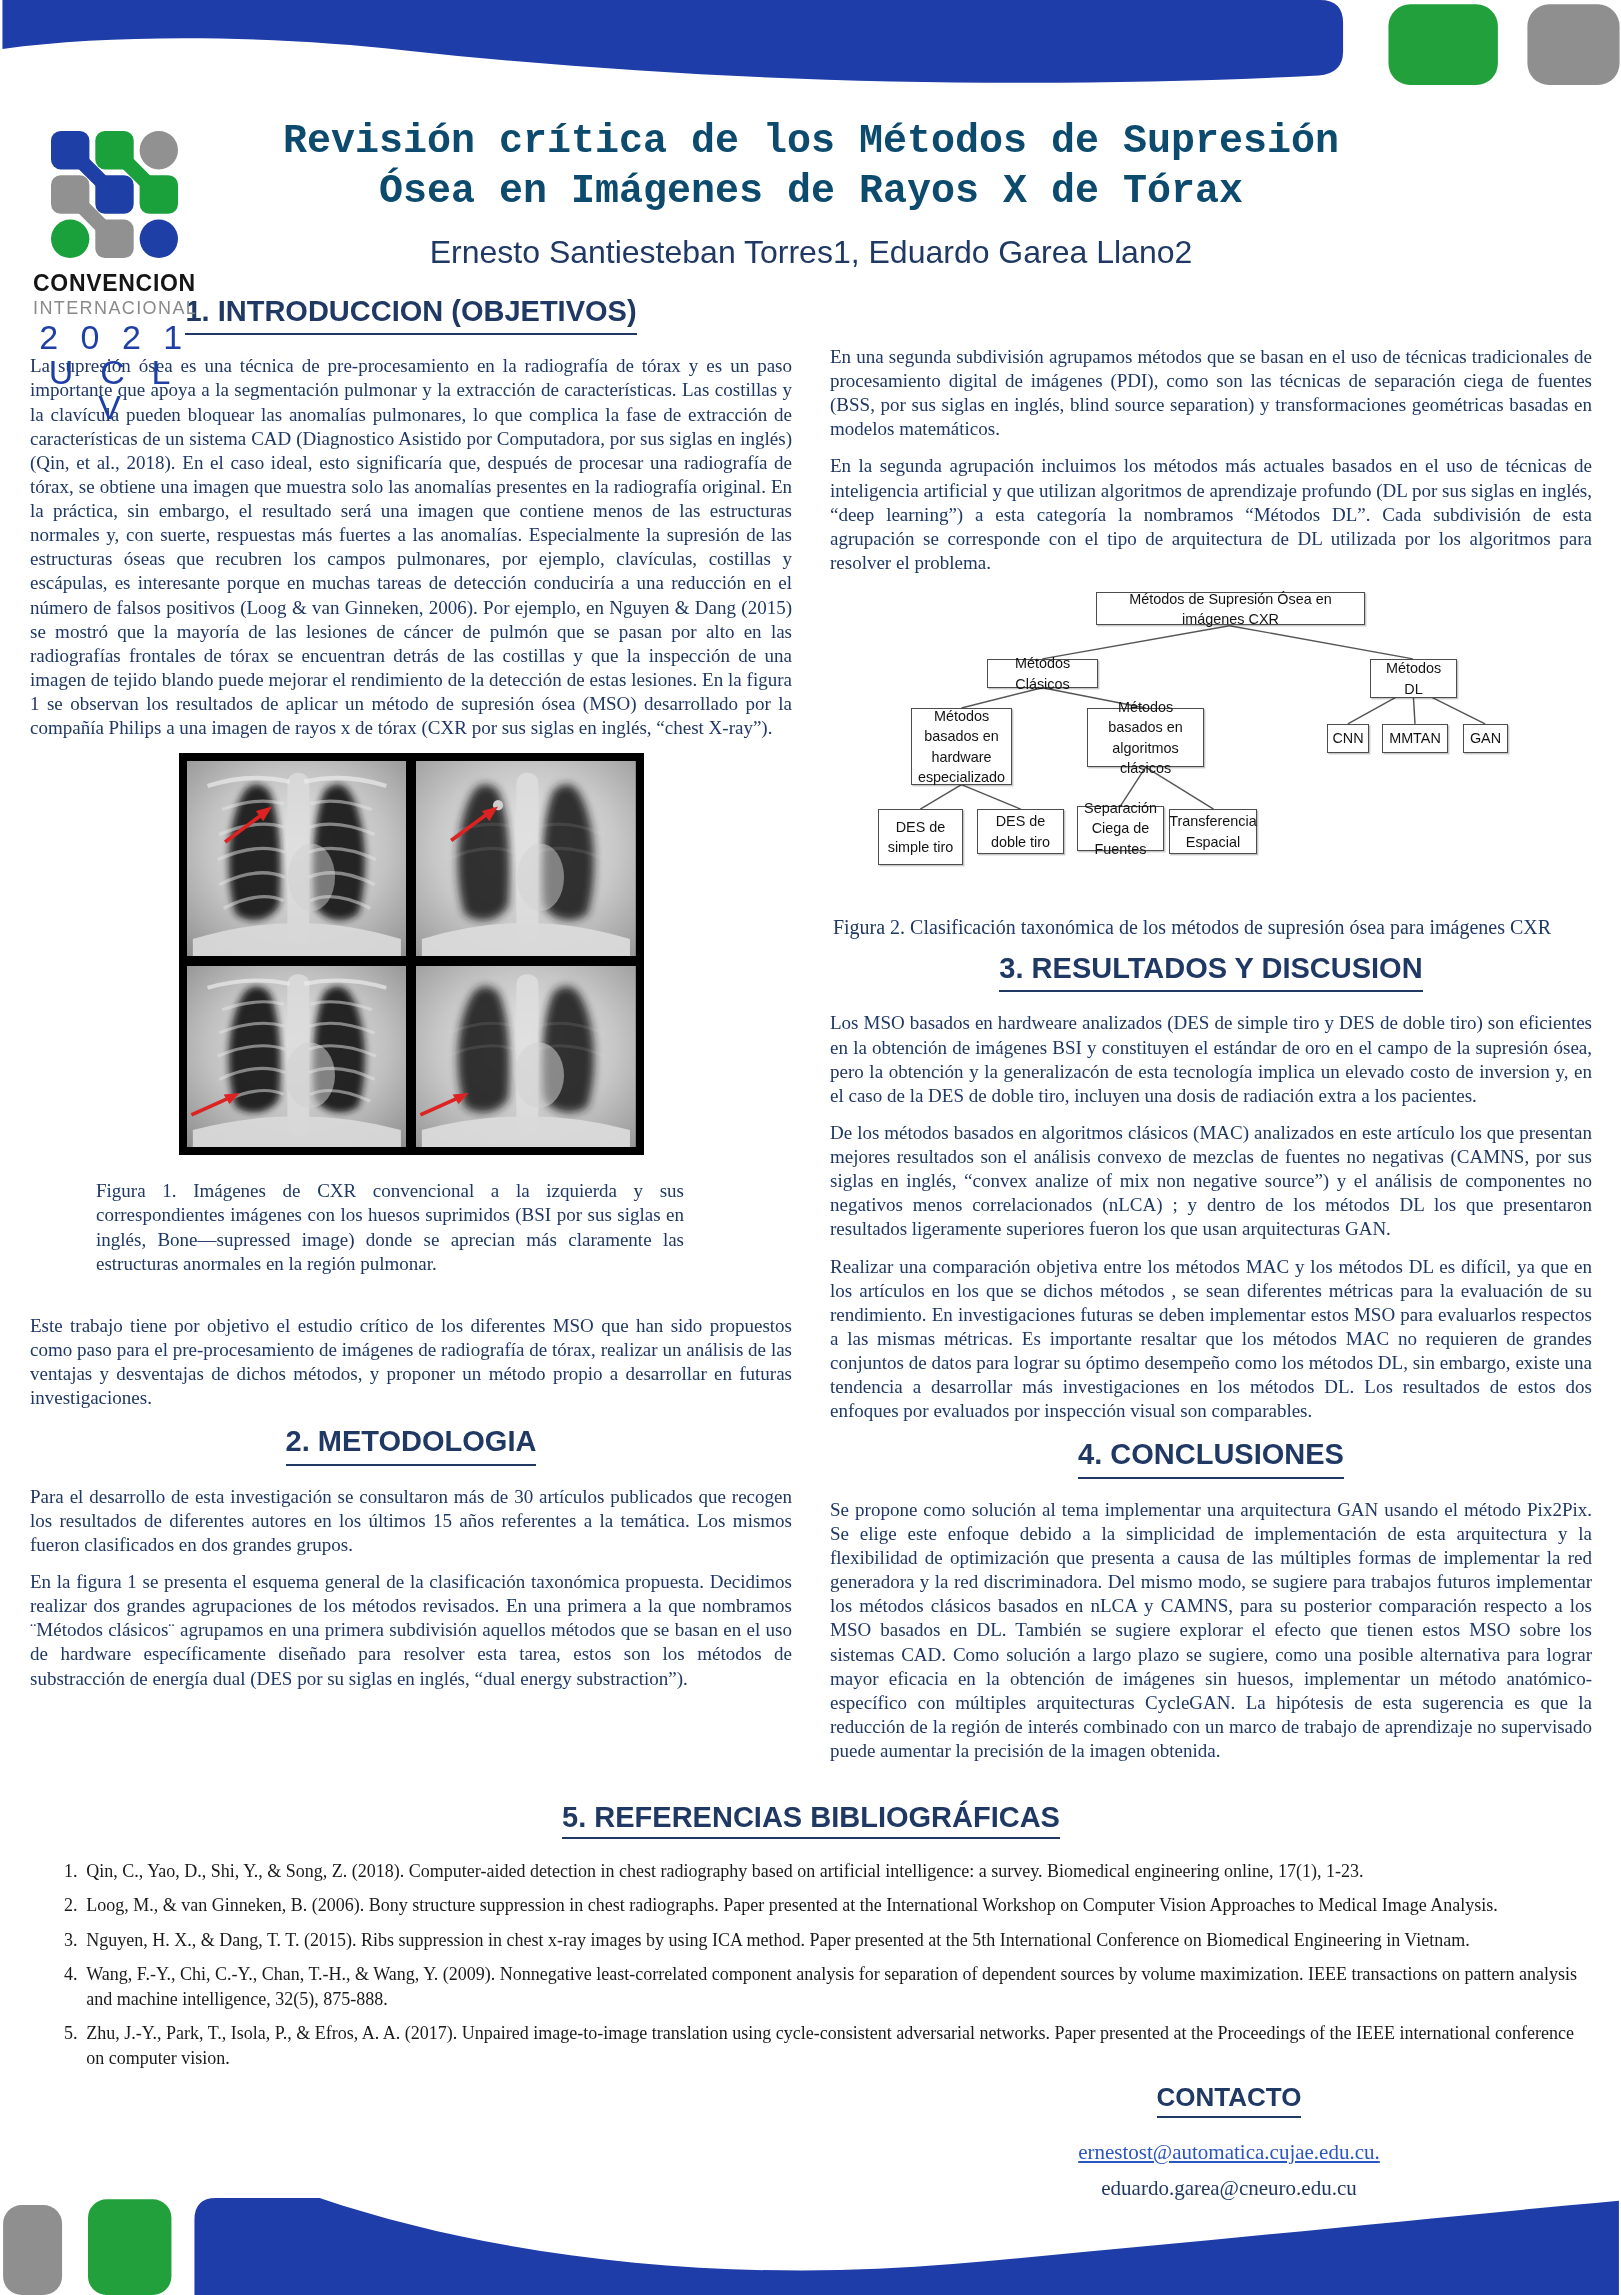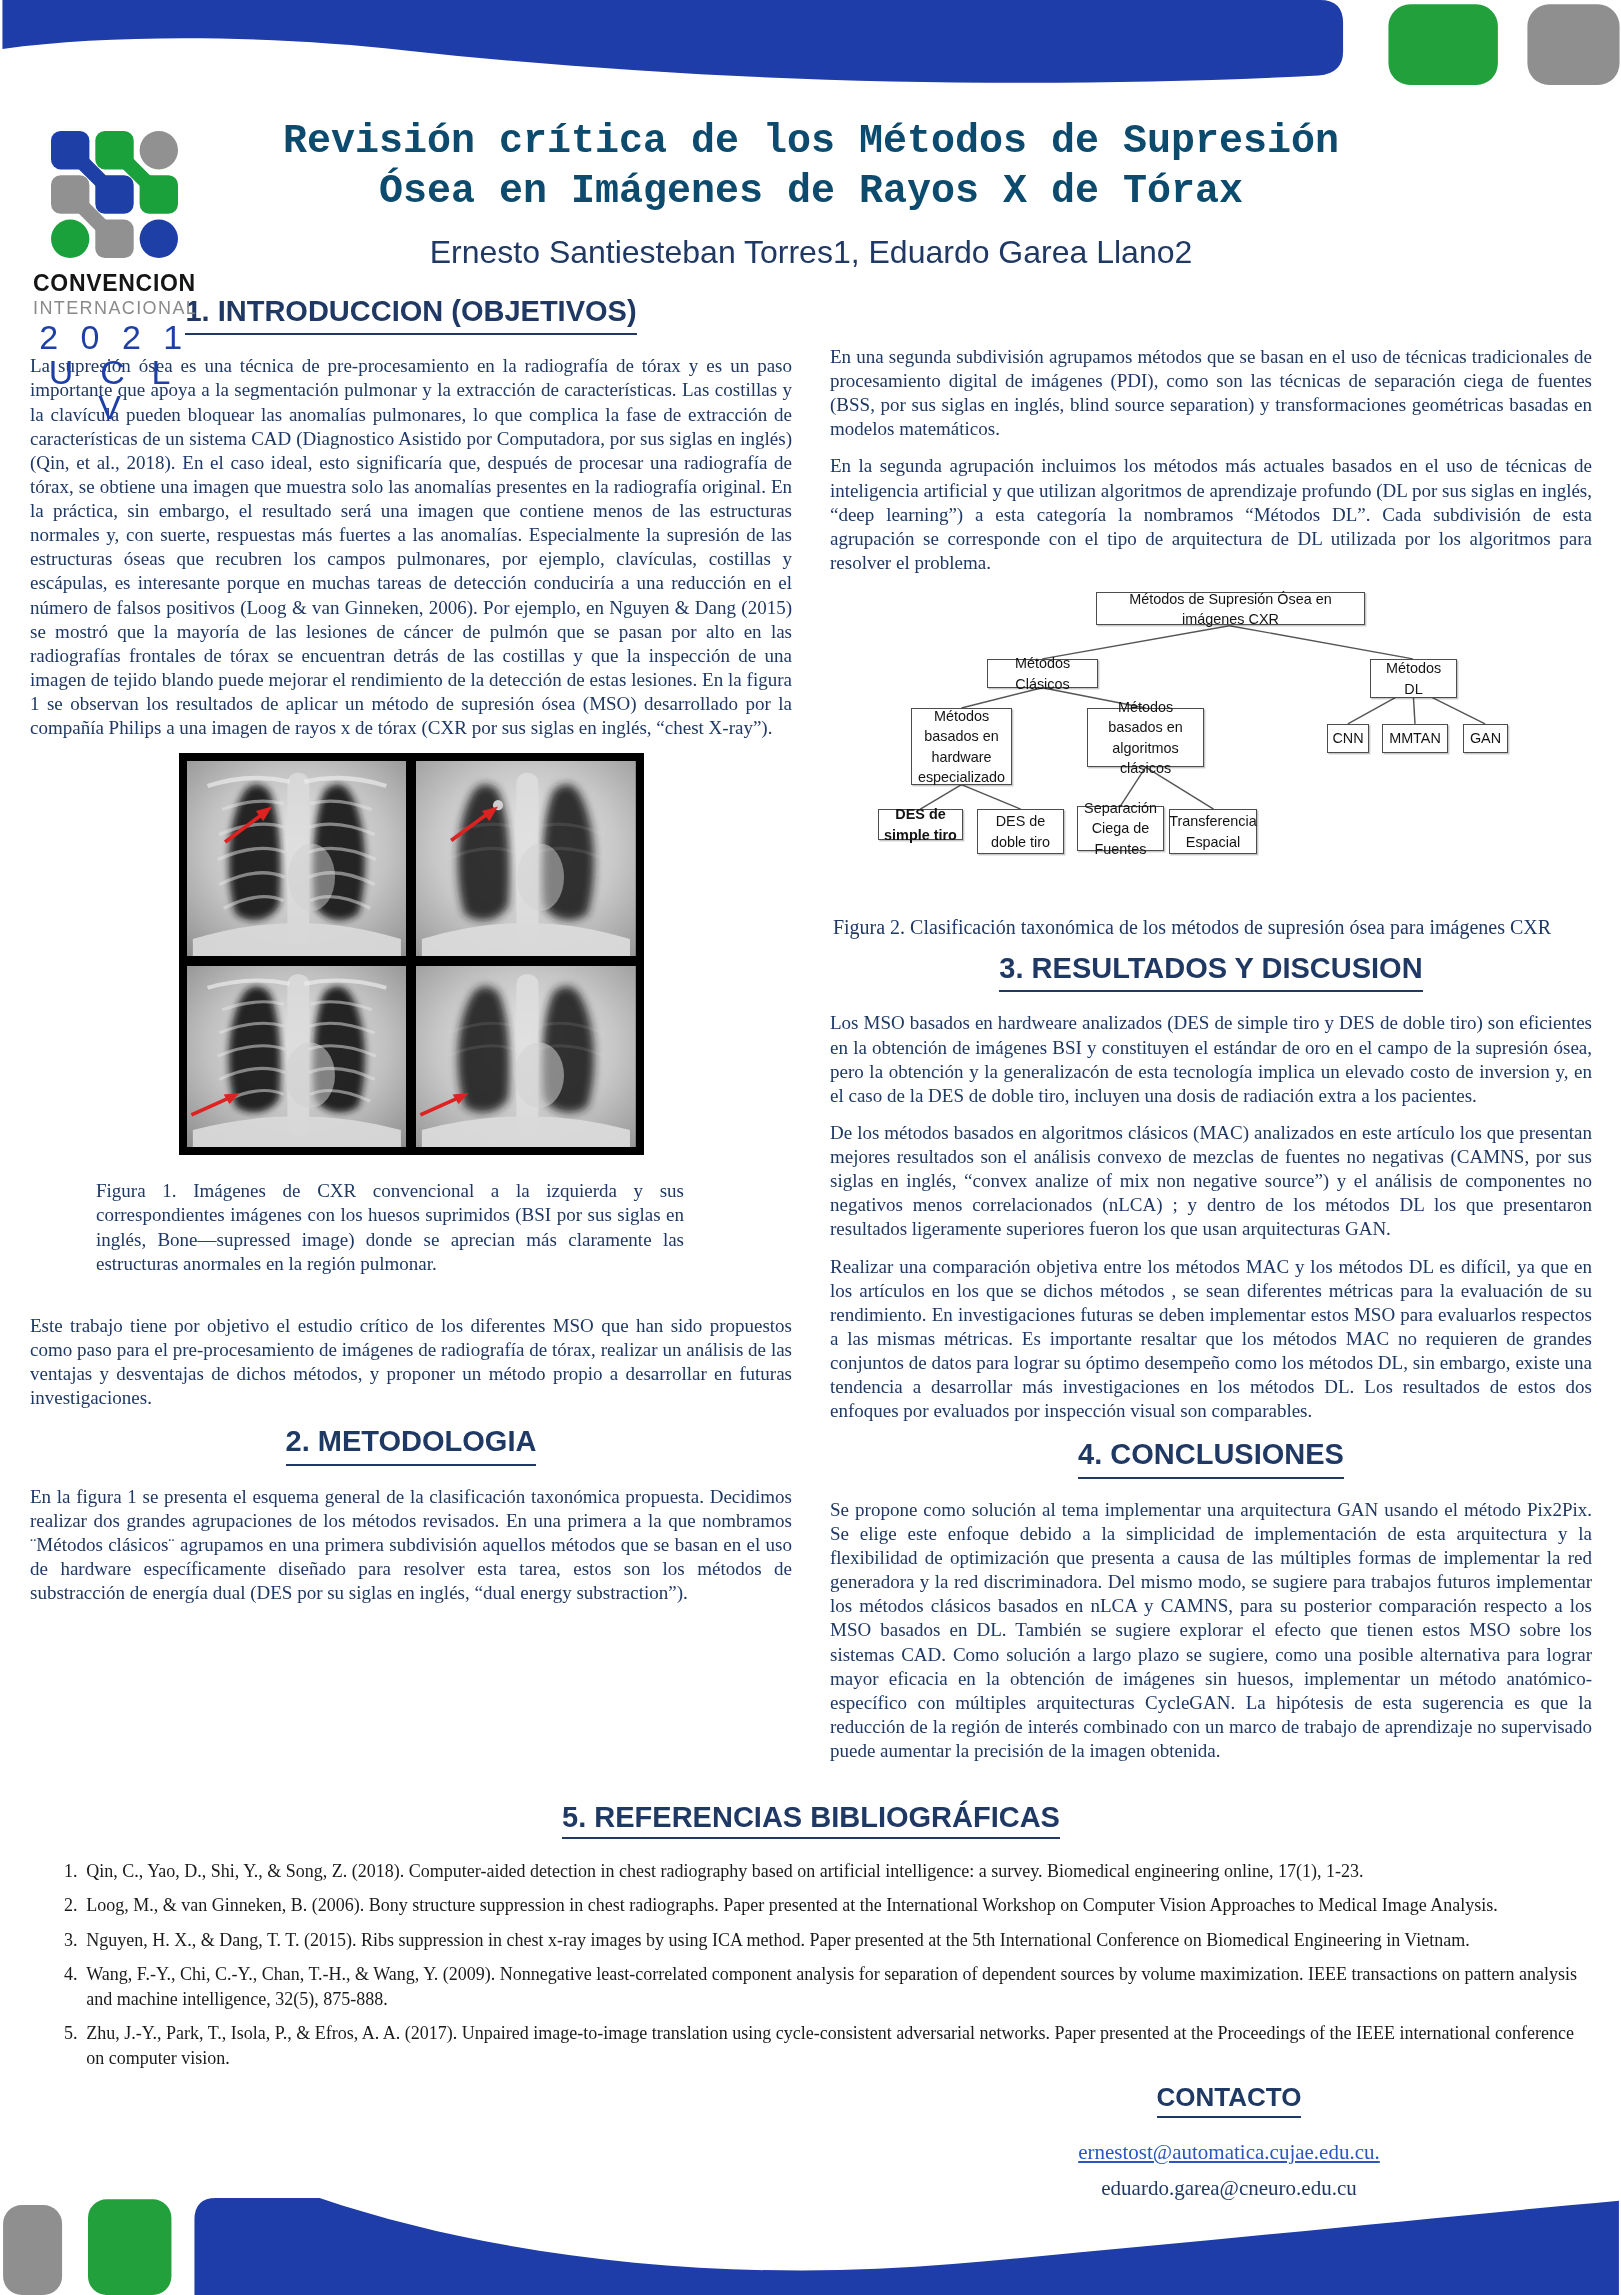--- a/index.html
+++ b/index.html
@@ -254,20 +254,21 @@
             <polygon points="72,186 50,188 58,202" fill="#dd2222"></polygon>
           </g>
         </svg>
       </div>
     </div>
 
     <div class="fig-caption">Figura 1. Imágenes de CXR convencional a la izquierda y sus correspondientes imágenes con los huesos suprimidos (BSI por sus siglas en inglés, Bone—supressed image) donde se aprecian más claramente las estructuras anormales en la región pulmonar.</div>
     <p>Este trabajo tiene por objetivo el estudio crítico de los diferentes MSO que han sido propuestos como paso para el pre-procesamiento de imágenes de radiografía de tórax, realizar un análisis de las ventajas y desventajas de dichos métodos, y proponer un método propio a desarrollar en futuras investigaciones.</p>
 
     <h2 class="section"><span class="ul">2. METODOLOGIA</span></h2>
+    <p>Para el desarrollo de esta investigación se consultaron más de 30 artículos publicados que recogen los resultados de diferentes autores en los últimos 15 años referentes a la temática. Los mismos fueron clasificados en dos grandes grupos.</p>
     <p>En la figura 1 se presenta el esquema general de la clasificación taxonómica propuesta. Decidimos realizar dos grandes agrupaciones de los métodos revisados. En una primera a la que nombramos ¨Métodos clásicos¨ agrupamos en una primera subdivisión aquellos métodos que se basan en el uso de hardware específicamente diseñado para resolver esta tarea, estos son los métodos de substracción de energía dual (DES por su siglas en inglés, “dual energy substraction”).</p>
   </div>
 
   <div class="col col-right">
     <p>En una segunda subdivisión agrupamos métodos que se basan en el uso de técnicas tradicionales de procesamiento digital de imágenes (PDI), como son las técnicas de separación ciega de fuentes (BSS, por sus siglas en inglés, blind source separation) y transformaciones geométricas basadas en modelos matemáticos.</p>
     <p>En la segunda agrupación incluimos los métodos más actuales basados en el uso de técnicas de inteligencia artificial y que utilizan algoritmos de aprendizaje profundo (DL por sus siglas en inglés, “deep learning”) a esta categoría la nombramos “Métodos DL”. Cada subdivisión de esta agrupación se corresponde con el tipo de arquitectura de DL utilizada por los algoritmos para resolver el problema.</p>
 
     <div class="diagram">
       <svg class="lines" width="762" height="312" viewBox="0 0 1055 432">
         <g stroke="#555" stroke-width="2">
@@ -285,21 +286,21 @@
         </g>
       </svg>
       <div class="dbox" style="left:266px;top:1.4px;width:269px;height:33px;">Métodos de Supresión Ósea en imágenes CXR</div>
       <div class="dbox" style="left:157px;top:68px;width:111px;height:29px;">Métodos Clásicos</div>
       <div class="dbox" style="left:540px;top:68px;width:87px;height:39px;">Métodos DL</div>
       <div class="dbox" style="left:81px;top:117px;width:101px;height:77px;">Métodos basados en hardware especializado</div>
       <div class="dbox" style="left:257px;top:117px;width:117px;height:59px;">Métodos basados en algoritmos clásicos</div>
       <div class="dbox" style="left:497px;top:133px;width:42px;height:29px;">CNN</div>
       <div class="dbox" style="left:552px;top:133px;width:66px;height:29px;">MMTAN</div>
       <div class="dbox" style="left:633px;top:133px;width:45px;height:29px;">GAN</div>
-      <div class="dbox" style="left:48px;top:218px;width:85px;height:31px;font-weight:bold;">DES de simple tiro</div>
+      <div class="dbox" style="left:48px;top:218px;width:85px;height:56px;">DES de simple tiro</div>
       <div class="dbox" style="left:147px;top:218px;width:87px;height:45px;">DES de doble tiro</div>
       <div class="dbox" style="left:247px;top:215px;width:87px;height:45px;">Separación Ciega de Fuentes</div>
       <div class="dbox" style="left:339px;top:218px;width:88px;height:45px;">Transferencia Espacial</div>
     </div>
     <div class="fig2-caption">Figura 2. Clasificación taxonómica de los métodos de supresión ósea para imágenes CXR</div>
 
     <h2 class="section"><span class="ul">3. RESULTADOS Y DISCUSION</span></h2>
     <p> Los MSO basados en hardweare analizados (DES de simple tiro y  DES de doble tiro) son eficientes en la obtención de imágenes BSI y constituyen el estándar de oro en el campo de la supresión ósea, pero la obtención y la generalizacón de esta tecnología implica un elevado costo de inversion y, en el caso de la DES de doble tiro, incluyen una dosis de radiación extra a los pacientes.</p>
     <p>De los métodos basados en algoritmos clásicos (MAC) analizados en este artículo los que presentan mejores resultados son el análisis convexo de mezclas de fuentes no negativas (CAMNS, por sus siglas en inglés, “convex analize of  mix non negative source”) y el análisis de componentes no negativos menos correlacionados (nLCA) ; y dentro de los métodos DL los que presentaron resultados ligeramente superiores fueron los que usan arquitecturas GAN.</p>
     <p>Realizar una comparación objetiva entre los métodos MAC y los métodos DL es difícil, ya que en los artículos  en los que se dichos métodos , se sean diferentes métricas para la evaluación de su rendimiento. En investigaciones futuras se deben implementar estos MSO para evaluarlos respectos a las mismas métricas. Es importante resaltar que los métodos MAC no requieren de grandes conjuntos de datos para lograr su óptimo desempeño como los métodos DL, sin embargo, existe una tendencia a desarrollar más investigaciones en los métodos DL. Los resultados de estos dos enfoques por evaluados por  inspección visual son comparables.</p>

